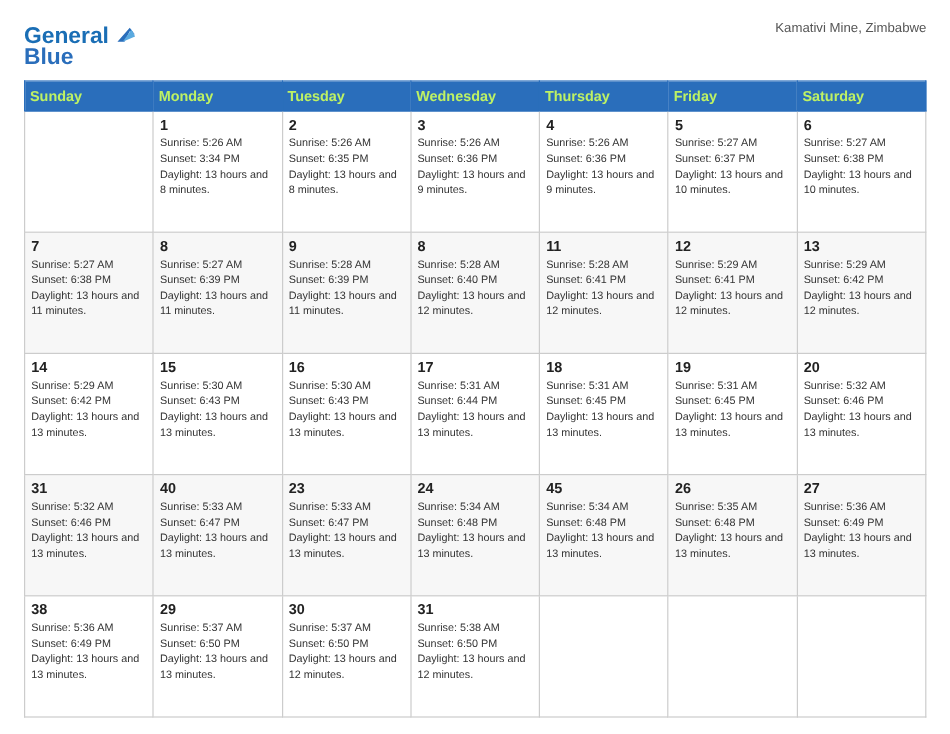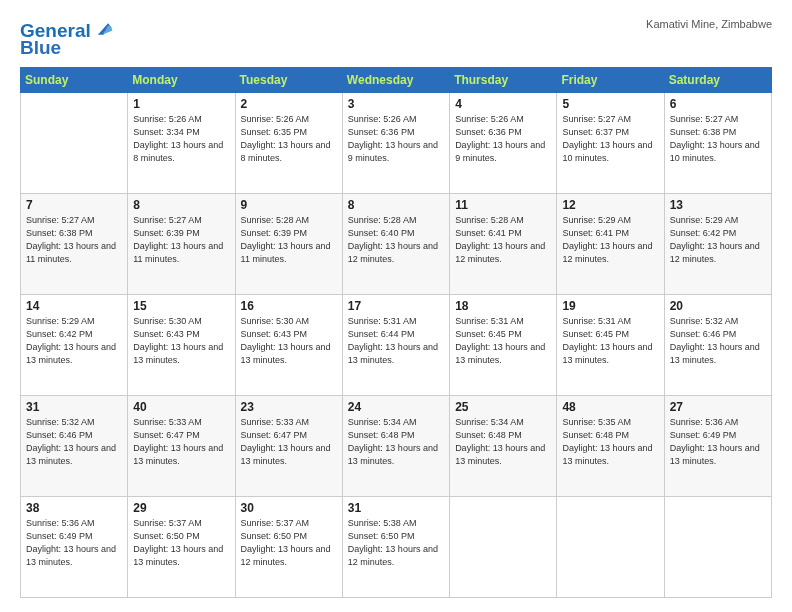--- a/index.html
+++ b/index.html
@@ -328,29 +328,29 @@
       </td>
           <td>
         <span class="day-num">24</span>
         <div class="cell-content">
           <div>Sunrise: 5:34 AM</div>
           <div>Sunset: 6:48 PM</div>
           <div>Daylight: 13 hours and 13 minutes.</div>
         </div>
       </td>
           <td>
-        <span class="day-num">25</span>
+        <span class="day-num">45</span>
         <div class="cell-content">
           <div>Sunrise: 5:34 AM</div>
           <div>Sunset: 6:48 PM</div>
           <div>Daylight: 13 hours and 13 minutes.</div>
         </div>
       </td>
           <td>
-        <span class="day-num">48</span>
+        <span class="day-num">26</span>
         <div class="cell-content">
           <div>Sunrise: 5:35 AM</div>
           <div>Sunset: 6:48 PM</div>
           <div>Daylight: 13 hours and 13 minutes.</div>
         </div>
       </td>
           <td>
         <span class="day-num">27</span>
         <div class="cell-content">
           <div>Sunrise: 5:36 AM</div>

